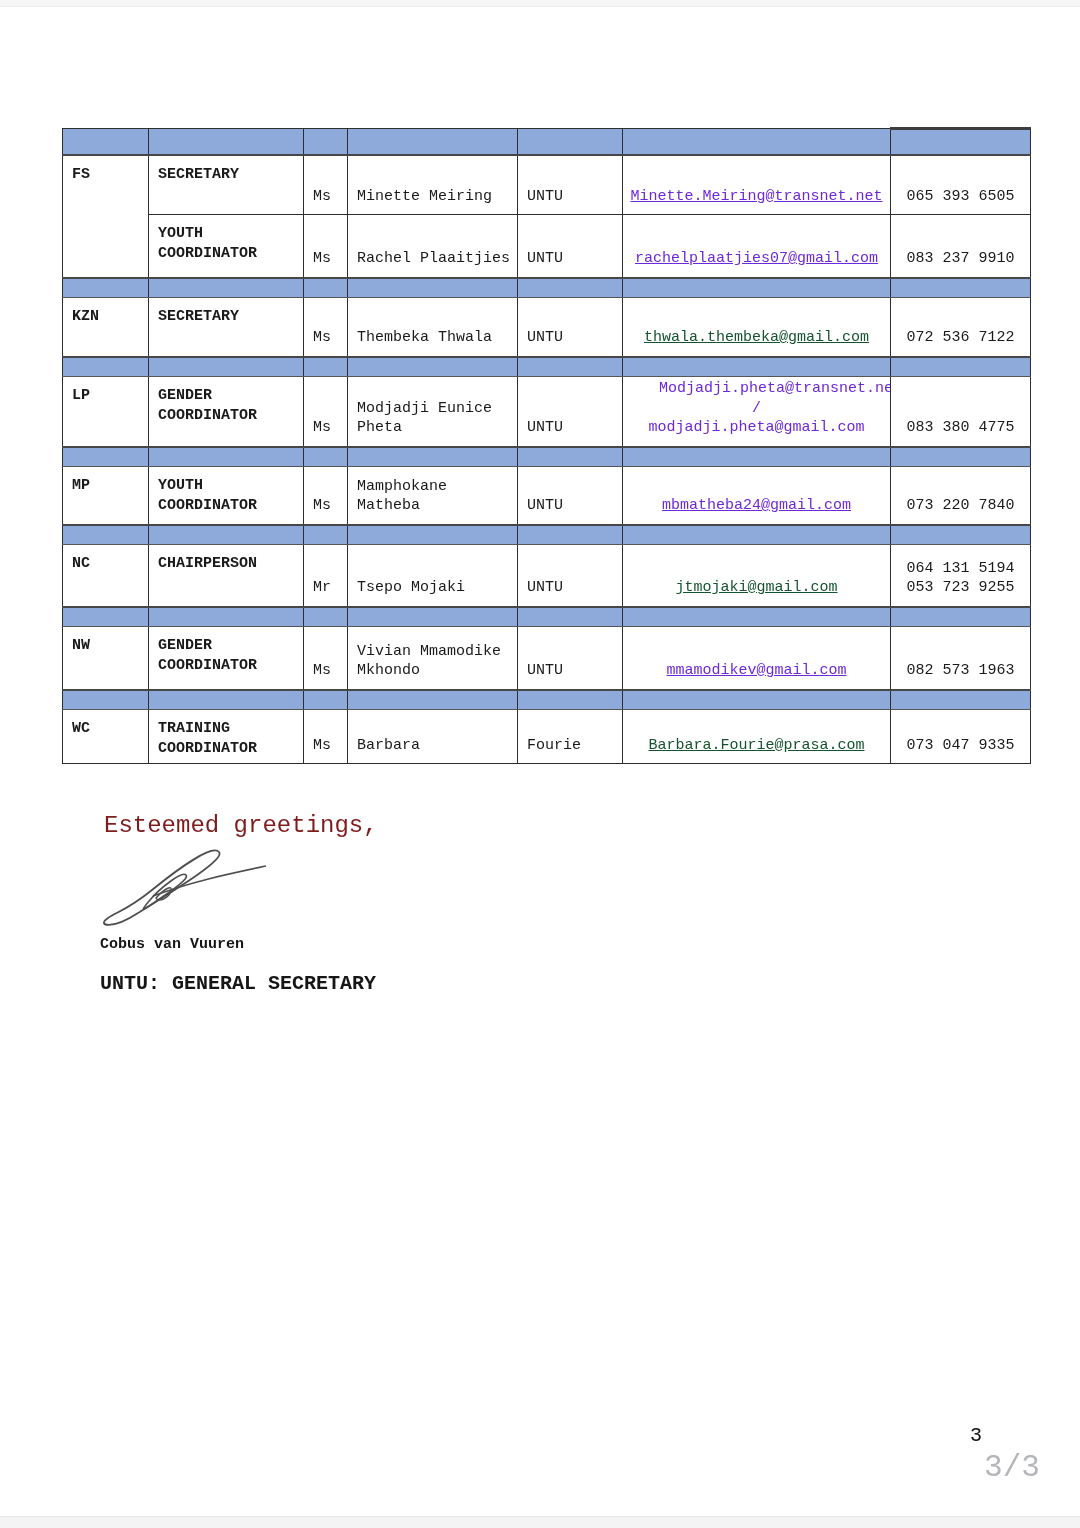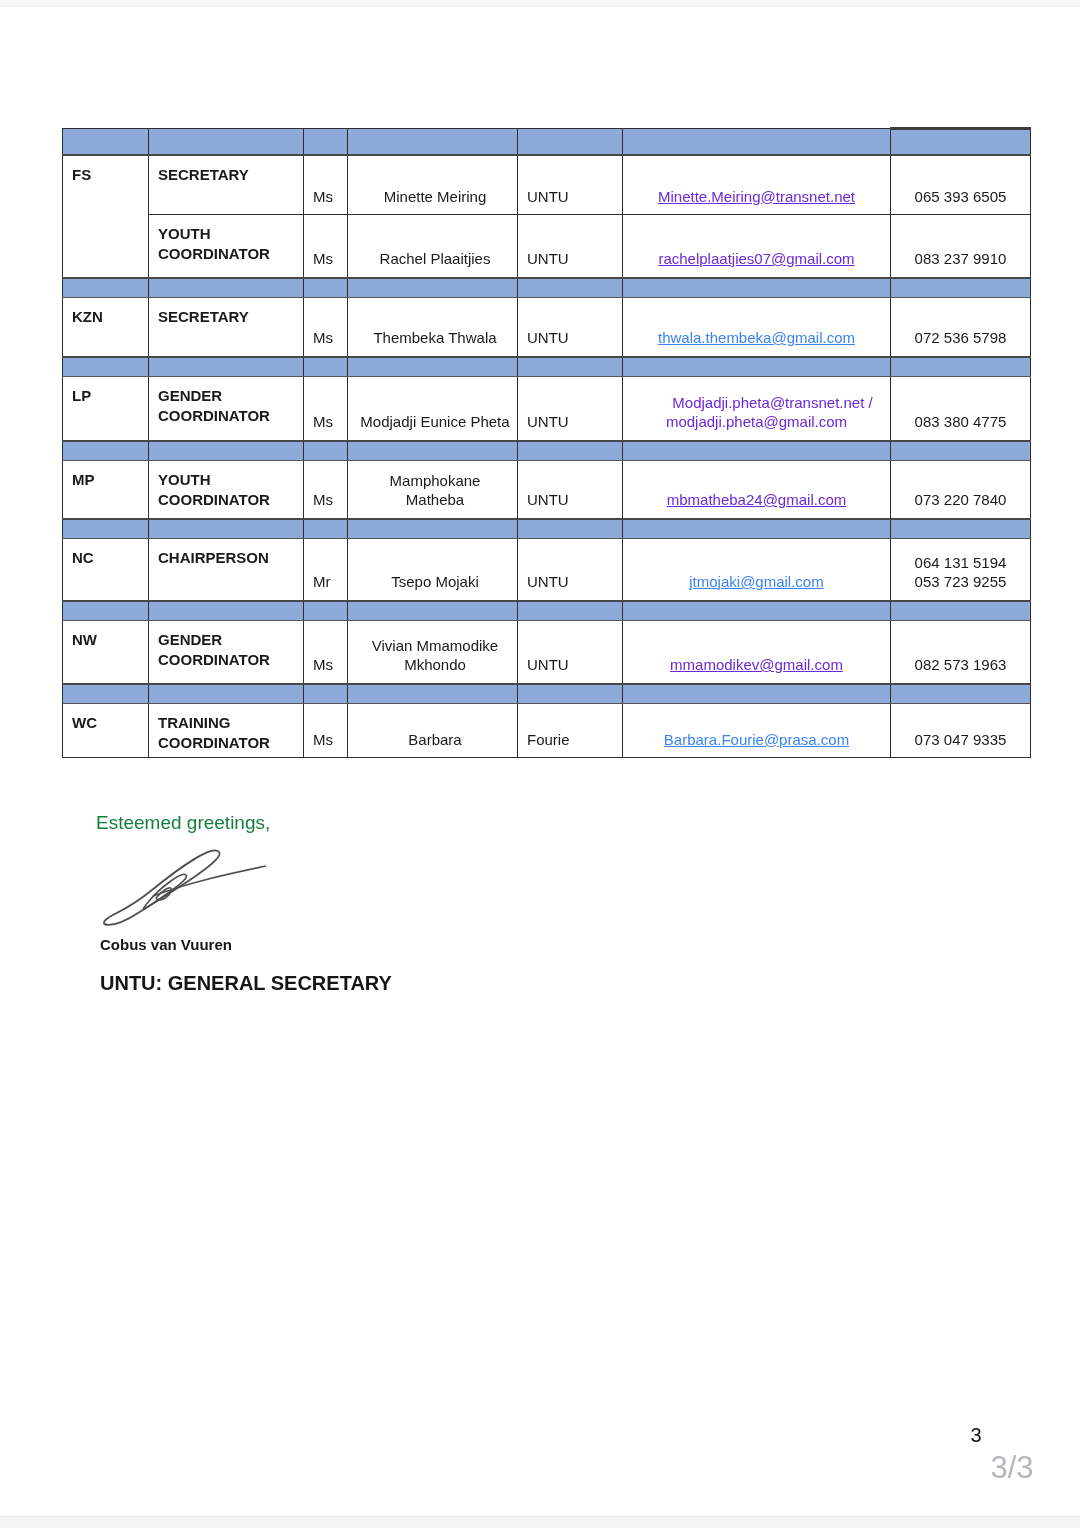--- a/index.html
+++ b/index.html
@@ -1,50 +1,50 @@
 <!DOCTYPE html>
 <html><head>
 <meta charset="utf-8">
 <style>
   * { margin:0; padding:0; box-sizing:border-box; }
   html,body { background:#fff; }
   .page {
     position:relative; width:1080px; height:1528px; background:#ffffff;
-    font-family:Liberation Sans, sans-serif; color:#1a1a1a; overflow:hidden;
+    font-family:Liberation Mono, monospace; color:#1a1a1a; overflow:hidden;
   }
   .edge-top { position:absolute; top:0; left:0; width:100%; height:7px;
     background:#f6f6f7; border-bottom:1px solid #ededee; }
   .edge-bottom { position:absolute; bottom:0; left:0; width:100%; height:12px;
     background:#f4f4f5; border-top:1px solid #e8e8e9; }
 
   table.contacts {
     position:absolute; left:62px; top:127px; width:968px;
     border-collapse:collapse; table-layout:fixed;
     font-size:15px; line-height:1.3;
   }
   table.contacts td { border:1px solid #2e2e2e; overflow:hidden; }
 
   tr.hdr td { background:#8EAADB; border-bottom:2px solid #474747; height:26px; }
   tr.hdr td.ph-h { border-top:3px solid #3d3d3d; }
   tr.sep td { background:#8EAADB; border-top:2px solid #474747; border-bottom:1px solid #565656; height:20px; }
 
   td.c1 { vertical-align:top; padding:9px 4px 4px 9px; font-weight:bold; }
   td.c2 { vertical-align:top; padding:9px 4px 4px 9px; font-weight:bold; }
   td.c3 { vertical-align:bottom; padding:2px 2px 8px 9px; }
-  td.c4 { vertical-align:bottom; padding:2px 4px 8px 9px;text-align:center; }
+  td.c4 { vertical-align:bottom; padding:2px 4px 8px 9px; }
   td.c5 { vertical-align:bottom; padding:2px 4px 8px 9px; }
   td.c6 { vertical-align:bottom; text-align:center; padding:2px 4px 8px 4px; }
   td.c7 { vertical-align:bottom; text-align:center; padding:2px 4px 8px 4px; }
 
   .lnk { text-decoration:underline; cursor:pointer; }
   .lnk-lt { color:#6d28d9; }
-  .lnk-dk { color:#3b82f6; }
+  .lnk-dk { color:#14532d; }
   .lnk-plain { text-decoration:none;margin-left:32px; }
 
-  .greeting { position:absolute; left:96px; top:812px; font-size:19px; color:#15803d; }
+  .greeting { position:absolute; left:104px; top:812px; font-size:24px; color:#7f1d1d; }
   .sig { position:absolute; left:98px; top:846px; width:170px; height:85px; }
   .sig svg { width:100%; height:100%; }
   .signatory-name { position:absolute; left:100px; top:936px; font-size:15px; font-weight:bold; color:#161616; }
   .signatory-title { position:absolute; left:100px; top:972px; font-size:20px; font-weight:bold; color:#161616; }
 
   .page-num { position:absolute; left:958px; top:1424px; width:36px; text-align:center;
     font-size:20px; color:#111; }
   .viewer-num { position:absolute; left:972px; top:1450px; width:80px; text-align:center;
     font-size:31px; color:#b4b6ba; font-weight:400; }
 </style>
@@ -104,21 +104,21 @@
         <td></td>
       </tr>
 
       <tr style="height:59px">
         <td class="c1">KZN</td>
         <td class="c2">SECRETARY</td>
         <td class="c3">Ms</td>
         <td class="c4">Thembeka Thwala</td>
         <td class="c5">UNTU</td>
         <td class="c6"><span class="lnk lnk-dk">thwala.thembeka@gmail.com</span></td>
-        <td class="c7">072 536 5798</td>
+        <td class="c7">072 536 7122</td>
       </tr>
 
       <tr class="sep">
         <td></td>
           <td></td>
           <td></td>
         <td></td>
           <td></td>
           <td></td>
         <td></td>

